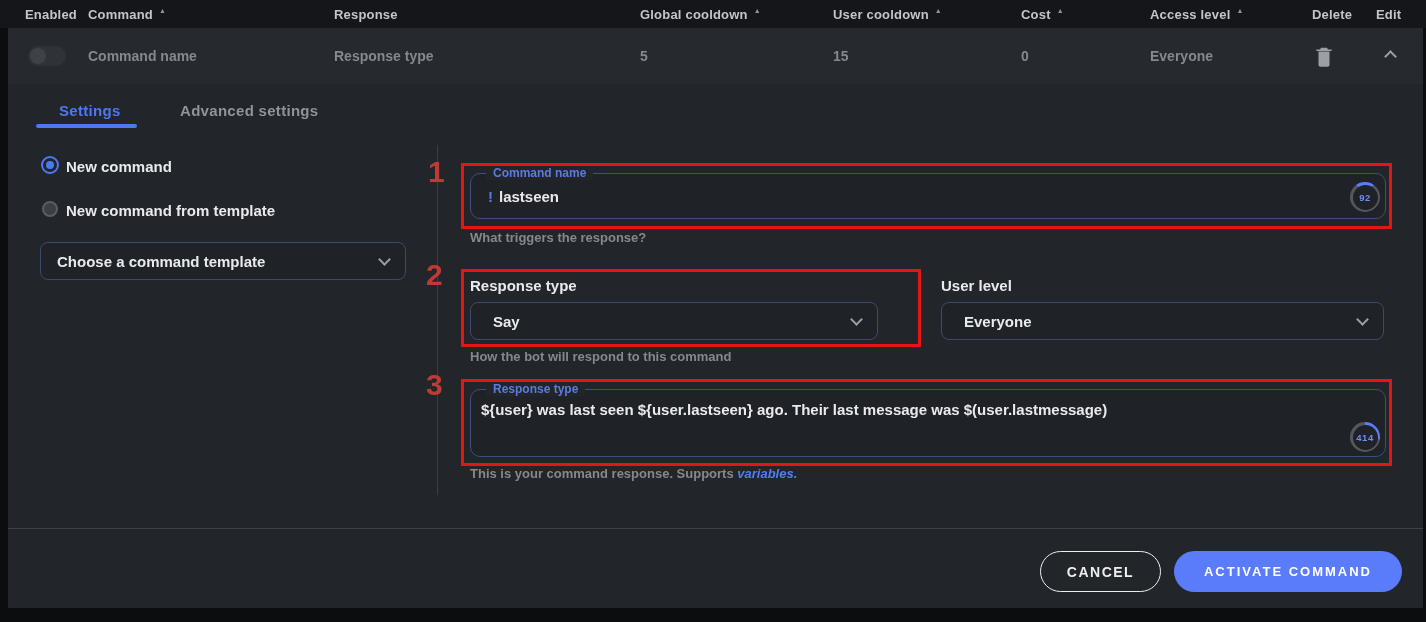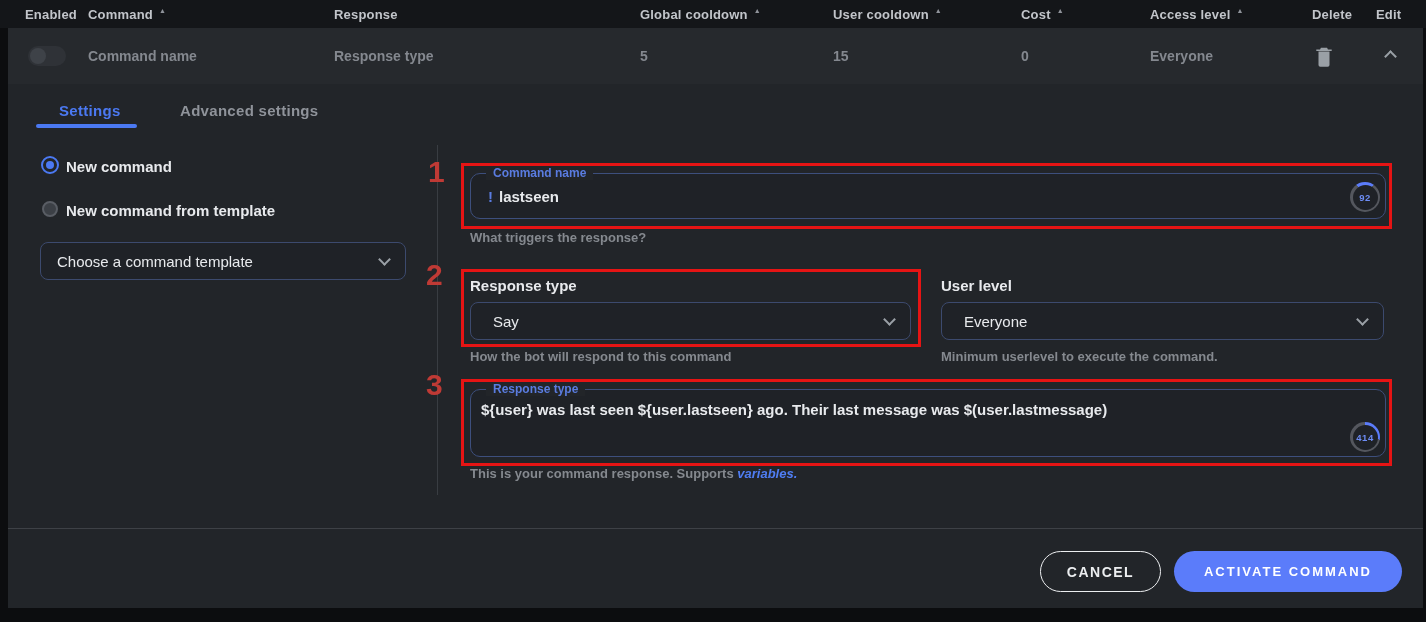--- a/index.html
+++ b/index.html
@@ -28,21 +28,21 @@
   .tab.active { color:#4b79f2; }
   .tab.inactive { color:#8f939a; }
   .tab-underline { position:absolute; left:36px; top:124px; width:101px; height:4px; border-radius:2px; background:#4b79f2; }
 
   .radio-outer { position:absolute; width:18px; height:18px; border:2px solid #4b79f2; border-radius:50%; display:flex; align-items:center; justify-content:center; }
   .radio-outer .dot { width:8px; height:8px; border-radius:50%; background:#4b79f2; }
   .radio-off { position:absolute; width:16px; height:16px; border:2px solid #595d64; background:#3c4046; border-radius:50%; }
   .radio-label { position:absolute; font-size:15px; font-weight:600; color:#e8eaed; }
 
   .select-box { position:absolute; height:38px; border:1px solid #3c4a6e; border-radius:8px; background:#1f2227; display:flex; align-items:center; justify-content:space-between; padding:0 16px; cursor:pointer; }
-  .select-box .sel-text { font-size:15px; font-weight:400; color:#e8eaed; }
+  .select-box .sel-text { font-size:15px; font-weight:700; color:#e8eaed; }
   .select-box .chev { border-color:#9aa0a6; margin-top:-4px; }
 
   .vdivider { left:437px; top:145px; width:1px; height:350px; background:#393d42; }
 
   .red-num { position:absolute; font-size:30px; font-weight:600; color:#bf3a35; }
   .red-box { position:absolute; border:3px solid #e61414; }
 
   .outlined-input { position:absolute; border:1.5px solid #3d4f7d; border-radius:10px; background:#1f2227; }
   .float-label { position:absolute; font-size:12px; font-weight:600; color:#5a7ce0; background:#222529; padding:0 7px; }
   .input-value { position:absolute; font-size:15px; font-weight:600; color:#e8eaed; white-space:nowrap;text-align:center; }
@@ -150,32 +150,31 @@
   <div class="ring ring-92" style="left:1350px; top:182px">
     <div class="inner">
         <span class="cnt">92</span>
       </div>
   </div>
   <div class="helper" style="left:470px; top:230px">What triggers the response?</div>
 
   <div class="red-num" style="left:426px; top:258px">2</div>
   <div class="red-box" style="left:461px; top:269px; width:460px; height:78px"></div>
   <div class="field-label" style="left:470px; top:277px">Response type</div>
-  <div class="select-box" style="left:470px; top:302px; width:441px">
+  <div class="select-box" style="left:470px; top:302px; width:408px">
     <span class="sel-text" style="padding-left:6px">Say</span>
     <span class="chev down"></span>
   </div>
   <div class="helper" style="left:470px; top:349px">How the bot will respond to this command</div>
 
   <div class="field-label" style="left:941px; top:277px">User level</div>
   <div class="select-box" style="left:941px; top:302px; width:443px">
     <span class="sel-text" style="padding-left:6px">Everyone</span>
     <span class="chev down"></span>
   </div>
-  <div class="helper" style="left:941px; top:349px">Minimum userlevel to execute the command.</div>
 
   <div class="red-num" style="left:426px; top:368px">3</div>
   <div class="red-box" style="left:461px; top:379px; width:931px; height:87px"></div>
   <div class="outlined-input" style="left:470px; top:389px; width:916px; height:68px"></div>
   <div class="float-label" style="left:486px; top:382px">Response type</div>
   <div class="input-value" style="left:481px; top:401px">${user} was last seen ${user.lastseen} ago. Their last message was $(user.lastmessage)</div>
   <div class="ring ring-414" style="left:1350px; top:422px">
     <div class="inner">
         <span class="cnt">414</span>
       </div>

